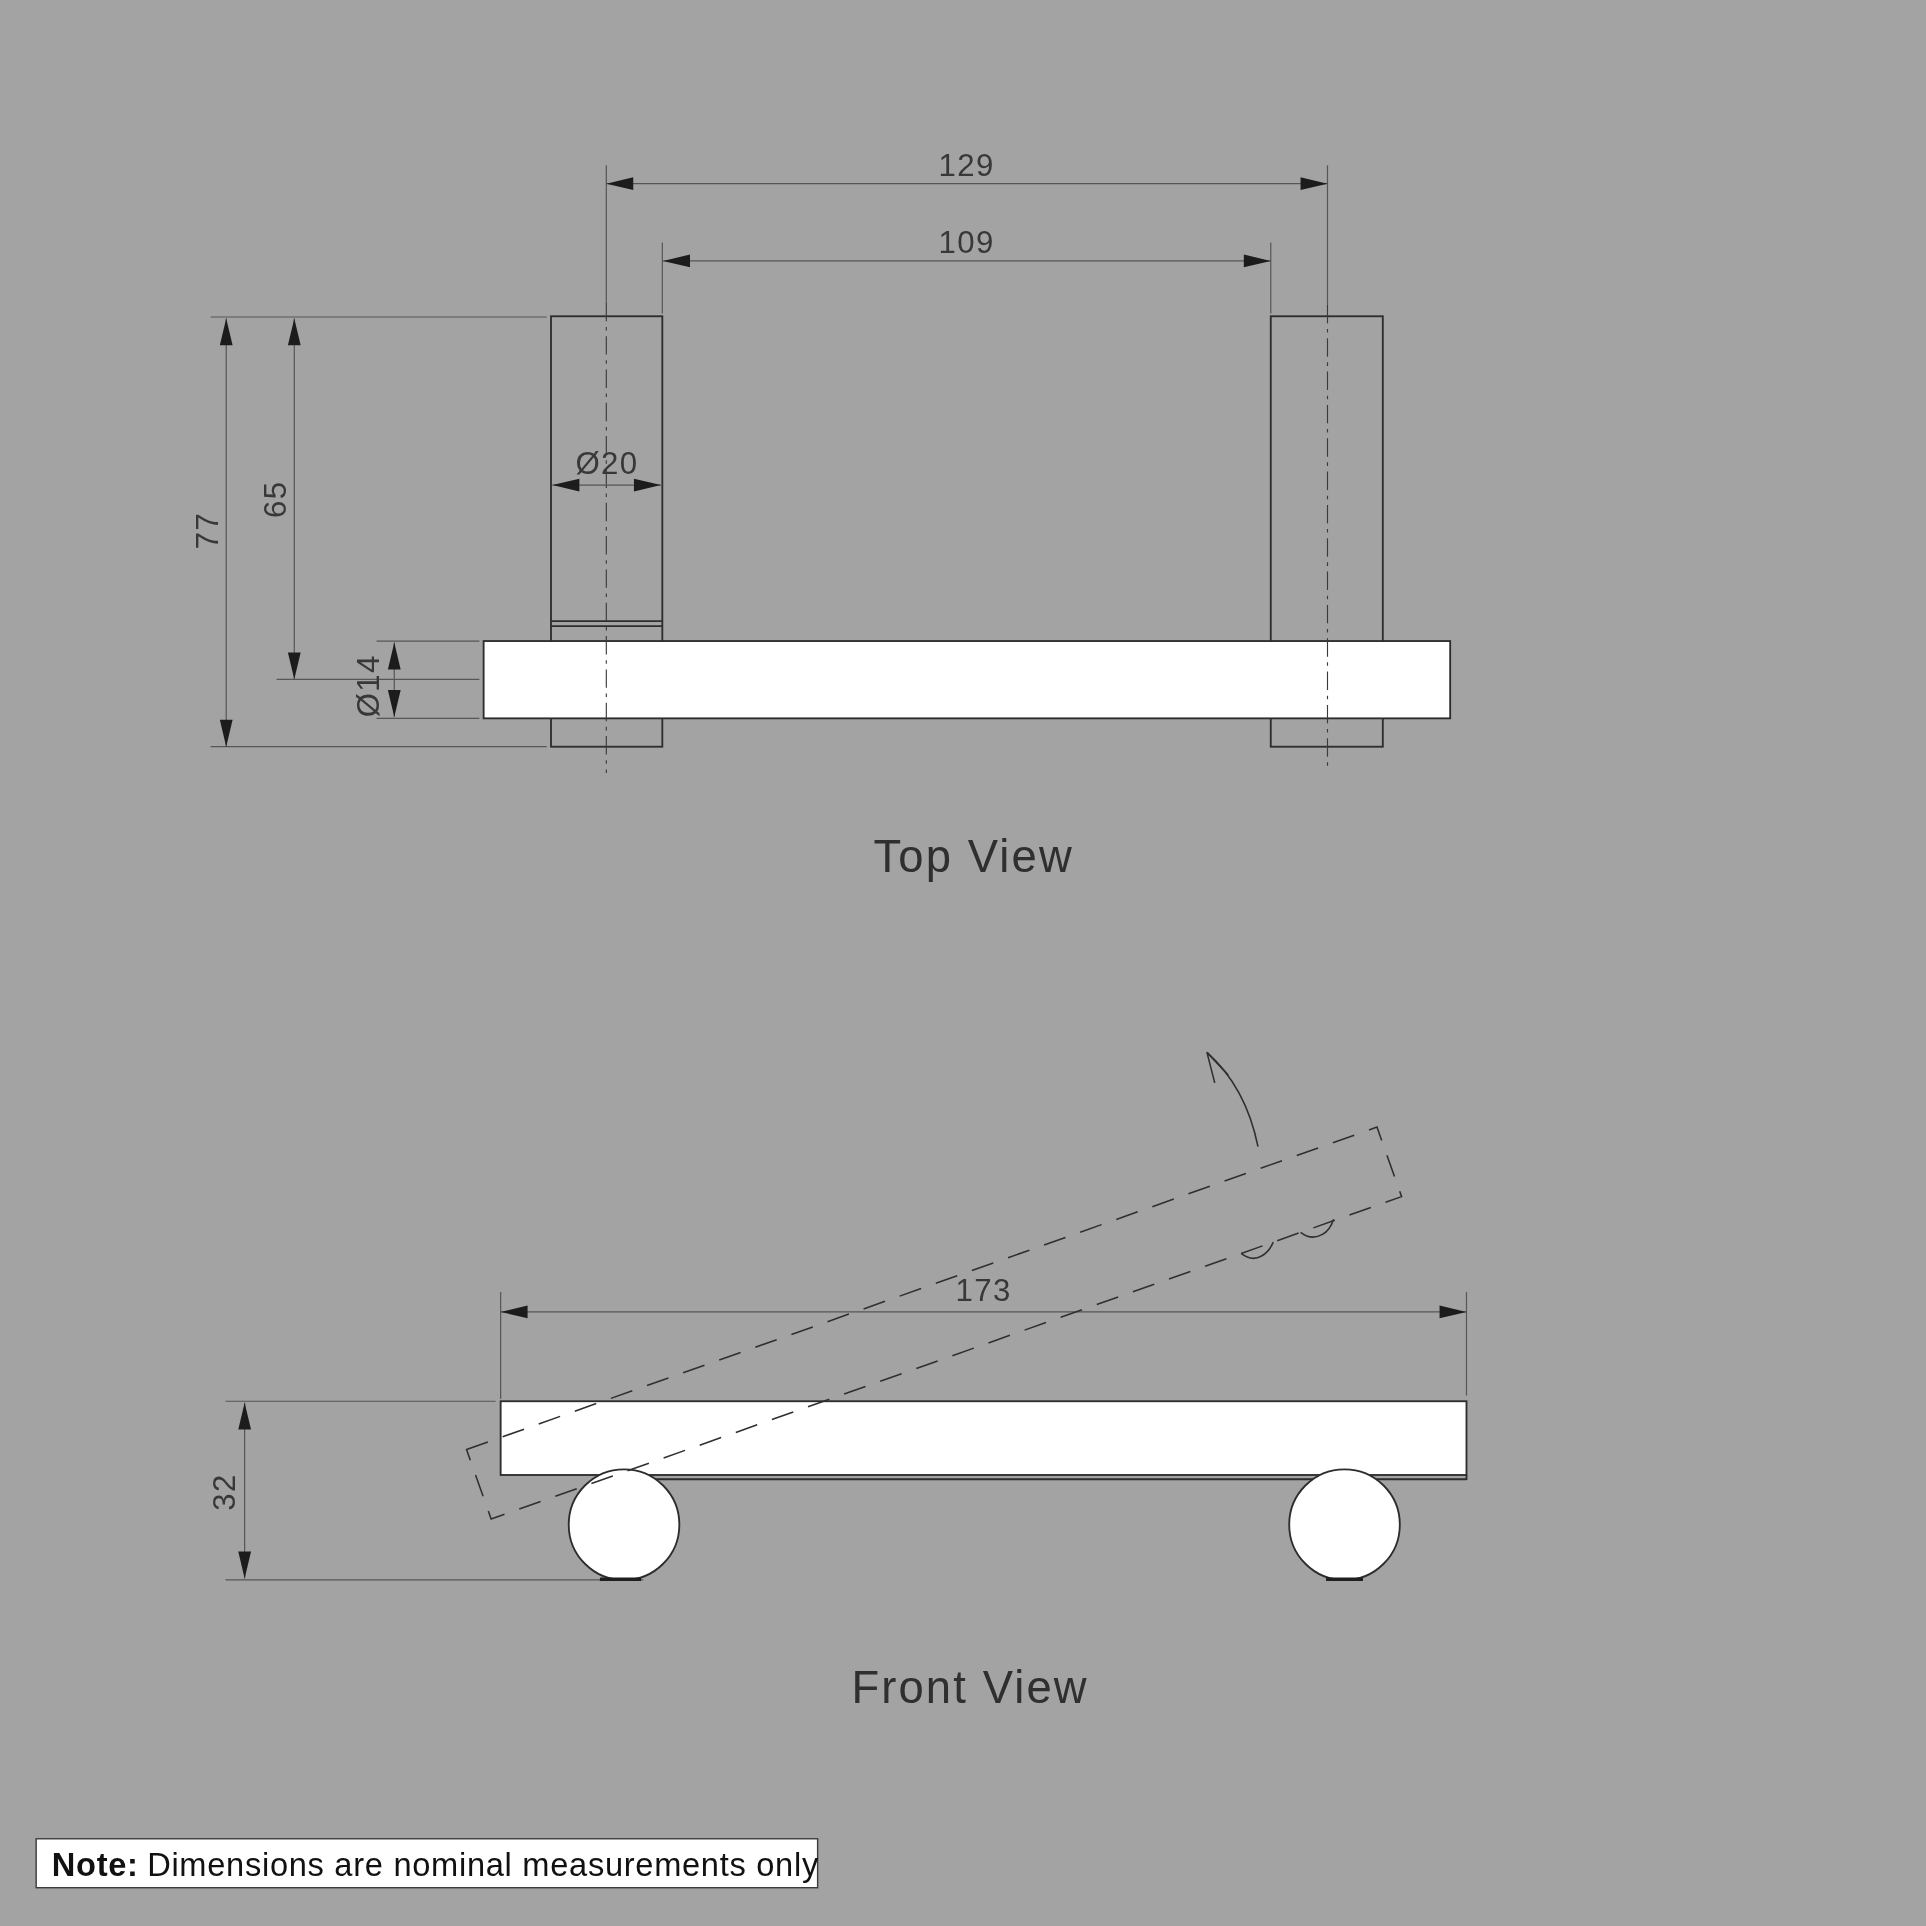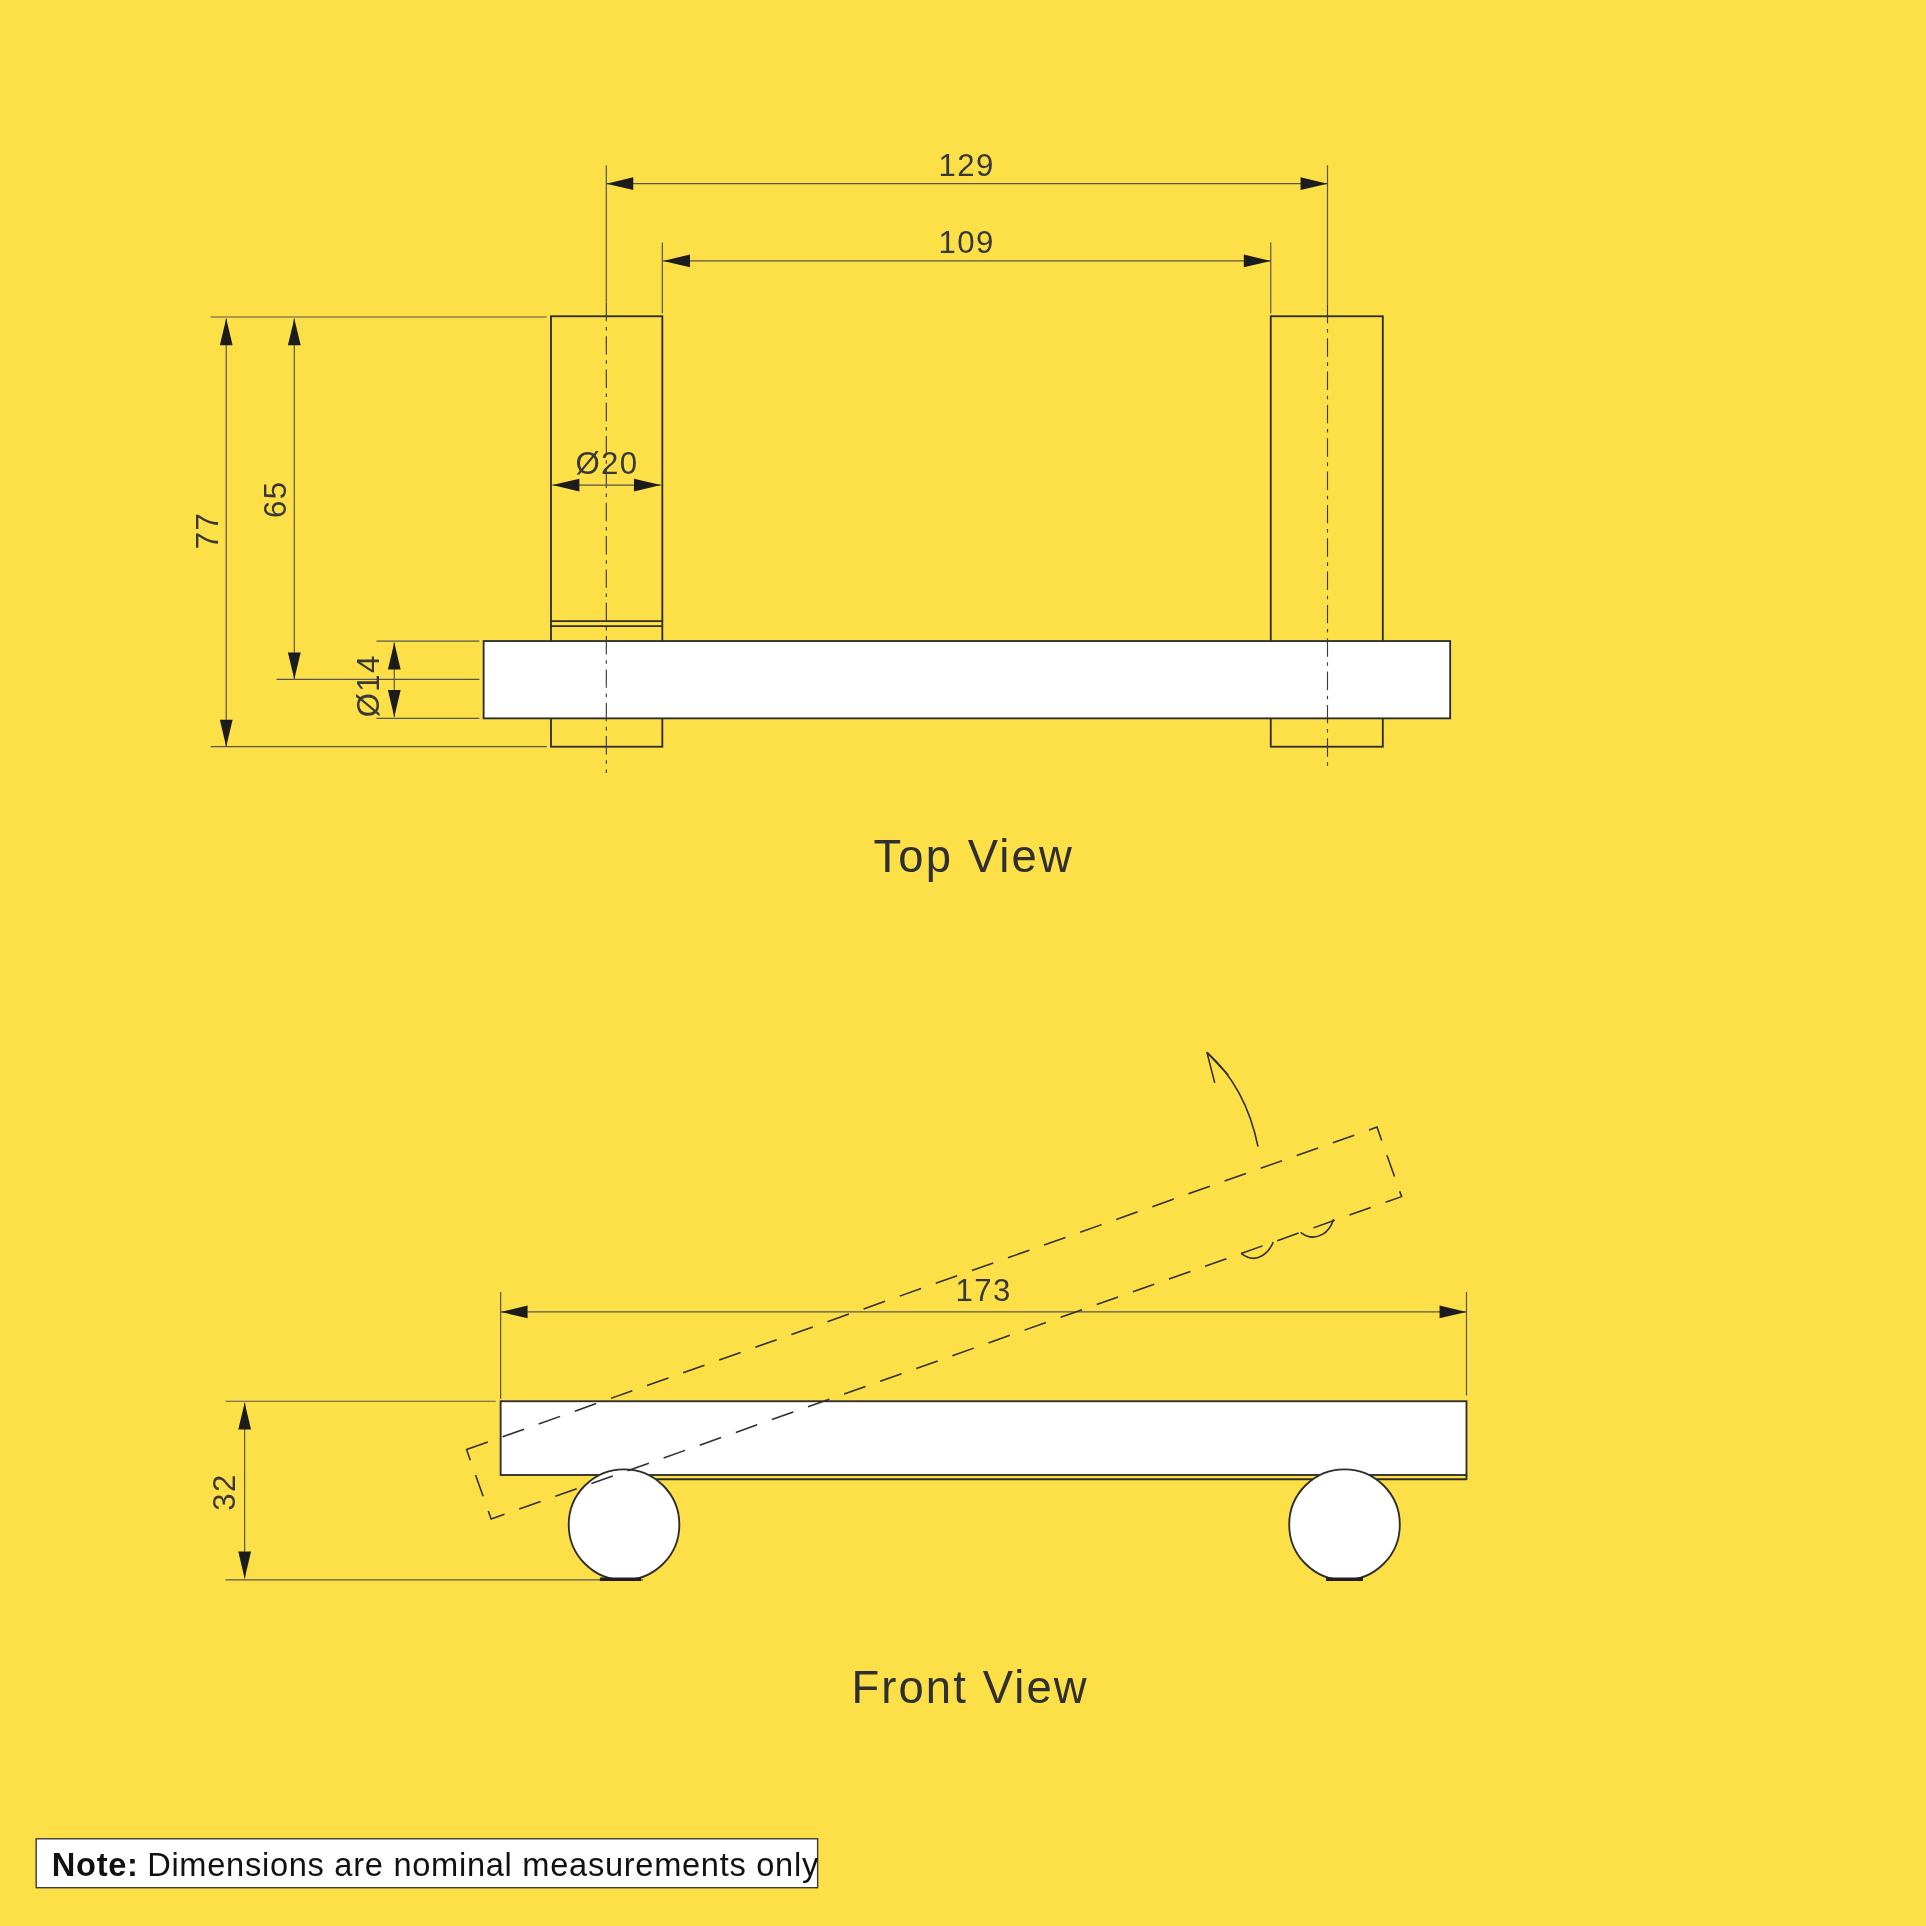--- a/index.html
+++ b/index.html
@@ -1,16 +1,16 @@
 <!DOCTYPE html>
 <html style="font-size:11.3px"><head>
 <meta charset="utf-8">
 <style>
   html,body{margin:0;padding:0;background:#ffffff;width:100%;height:100%;}
-  #canvas{width:100vw;height:100vh;background:#fde047;}
+  #canvas{width:100vw;height:100vh;background:#a3a3a3;}
   svg{display:block;width:100%;height:100%;}
   .obj{stroke:#2d2d2d;stroke-width:2.6;fill:none;}
   .objfill{stroke:#2d2d2d;stroke-width:2.6;fill:#ffffff;}
   .thin{stroke:#565656;stroke-width:1.7;fill:none;}
   .cline{stroke:#3a3a3a;stroke-width:1.6;fill:none;stroke-dasharray:26 8 5 8;}
   .ah{fill:#1c1c1c;stroke:none;}
   .dash{stroke:#2f2f2f;stroke-width:2.2;fill:none;stroke-dasharray:32 22;}
   .squig{stroke:#2f2f2f;stroke-width:2.2;fill:none;}
   .tick{stroke:#1f1f1f;stroke-width:5;fill:none;}
   text{font-family:"Liberation Sans", sans-serif;fill:#383838;letter-spacing:2px;}

